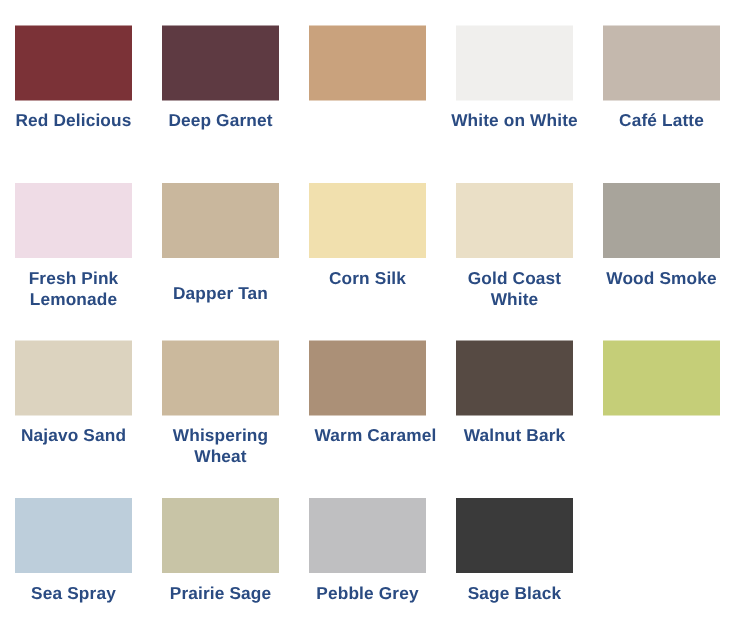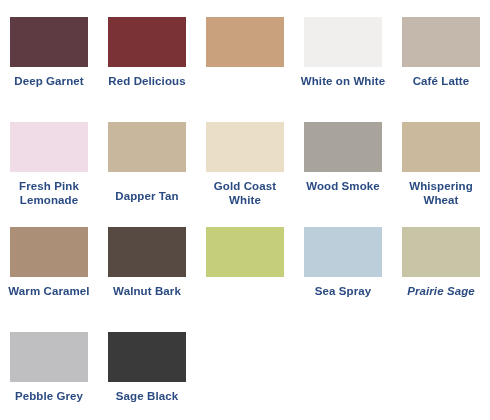--- a/index.html
+++ b/index.html
@@ -44,26 +44,26 @@
     color: #2a4b82;
     width: 92px;
     letter-spacing: 0.1px;
   }
 </style>
 </head>
 <body style="background: rgb(255, 255, 255);">
 
 <div id="palette-grid" style="grid-template-columns: repeat(5, 1fr); grid-template-rows: repeat(4, 105px);">
     <div class="swatch-cell">
+      <div class="swatch-chip" style="background-color: rgb(123, 50, 55);"></div>
+      <div class="swatch-label" style="color: rgb(42, 75, 130);">Red Delicious</div>
+    </div>
+    <div class="swatch-cell">
       <div class="swatch-chip" style="background-color: rgb(94, 58, 66);"></div>
       <div class="swatch-label" style="color: rgb(42, 75, 130);">Deep Garnet</div>
-    </div>
-    <div class="swatch-cell">
-      <div class="swatch-chip" style="background-color: rgb(123, 50, 55);"></div>
-      <div class="swatch-label" style="color: rgb(42, 75, 130);">Red Delicious</div>
     </div>
     <div class="swatch-cell">
       <div class="swatch-chip" style="background-color: rgb(201, 162, 125);"></div>
     </div>
     <div class="swatch-cell">
       <div class="swatch-chip" style="background-color: rgb(240, 239, 237);"></div>
       <div class="swatch-label" style="color: rgb(42, 75, 130);">White on White</div>
     </div>
     <div class="swatch-cell">
       <div class="swatch-chip" style="background-color: rgb(196, 184, 173);"></div>
@@ -71,49 +71,57 @@
     </div>
     <div class="swatch-cell">
       <div class="swatch-chip" style="background-color: rgb(239, 220, 230);"></div>
       <div class="swatch-label" style="color: rgb(42, 75, 130);">Fresh Pink Lemonade</div>
     </div>
     <div class="swatch-cell">
       <div class="swatch-chip" style="background-color: rgb(201, 183, 157);"></div>
       <div class="swatch-label" style="color: rgb(42, 75, 130); margin-top: 18px;">Dapper Tan</div>
     </div>
     <div class="swatch-cell">
+      <div class="swatch-chip" style="background-color: rgb(241, 224, 174);"></div>
+      <div class="swatch-label" style="color: rgb(42, 75, 130);">Corn Silk</div>
+    </div>
+    <div class="swatch-cell">
       <div class="swatch-chip" style="background-color: rgb(234, 223, 198);"></div>
       <div class="swatch-label" style="color: rgb(42, 75, 130);">Gold Coast White</div>
     </div>
     <div class="swatch-cell">
       <div class="swatch-chip" style="background-color: rgb(168, 164, 155);"></div>
       <div class="swatch-label" style="color: rgb(42, 75, 130);">Wood Smoke</div>
     </div>
     <div class="swatch-cell">
+      <div class="swatch-chip" style="background-color: rgb(220, 211, 191);"></div>
+      <div class="swatch-label" style="color: rgb(42, 75, 130);">Najavo Sand</div>
+    </div>
+    <div class="swatch-cell">
       <div class="swatch-chip" style="background-color: rgb(203, 185, 157);"></div>
       <div class="swatch-label" style="color: rgb(42, 75, 130);">Whispering Wheat</div>
     </div>
     <div class="swatch-cell">
       <div class="swatch-chip" style="background-color: rgb(171, 144, 119);"></div>
-      <div class="swatch-label" style="color: rgb(42, 75, 130);">Warm Caramel</div>
+      <div class="swatch-label" style="color: rgb(42, 75, 130); text-align: right;">Warm Caramel</div>
     </div>
     <div class="swatch-cell">
       <div class="swatch-chip" style="background-color: rgb(86, 74, 67);"></div>
       <div class="swatch-label" style="color: rgb(42, 75, 130);">Walnut Bark</div>
     </div>
     <div class="swatch-cell">
       <div class="swatch-chip" style="background-color: rgb(197, 206, 120);"></div>
     </div>
     <div class="swatch-cell">
       <div class="swatch-chip" style="background-color: rgb(189, 206, 219);"></div>
       <div class="swatch-label" style="color: rgb(42, 75, 130);">Sea Spray</div>
     </div>
     <div class="swatch-cell">
       <div class="swatch-chip" style="background-color: rgb(200, 196, 166);"></div>
-      <div class="swatch-label" style="color: rgb(42, 75, 130); font-style: italic;">Prairie Sage</div>
+      <div class="swatch-label" style="color: rgb(42, 75, 130);">Prairie Sage</div>
     </div>
     <div class="swatch-cell">
       <div class="swatch-chip" style="background-color: rgb(191, 191, 193);"></div>
       <div class="swatch-label" style="color: rgb(42, 75, 130);">Pebble Grey</div>
     </div>
     <div class="swatch-cell">
       <div class="swatch-chip" style="background-color: rgb(58, 58, 58);"></div>
       <div class="swatch-label" style="color: rgb(42, 75, 130);">Sage Black</div>
     </div>
   </div>

